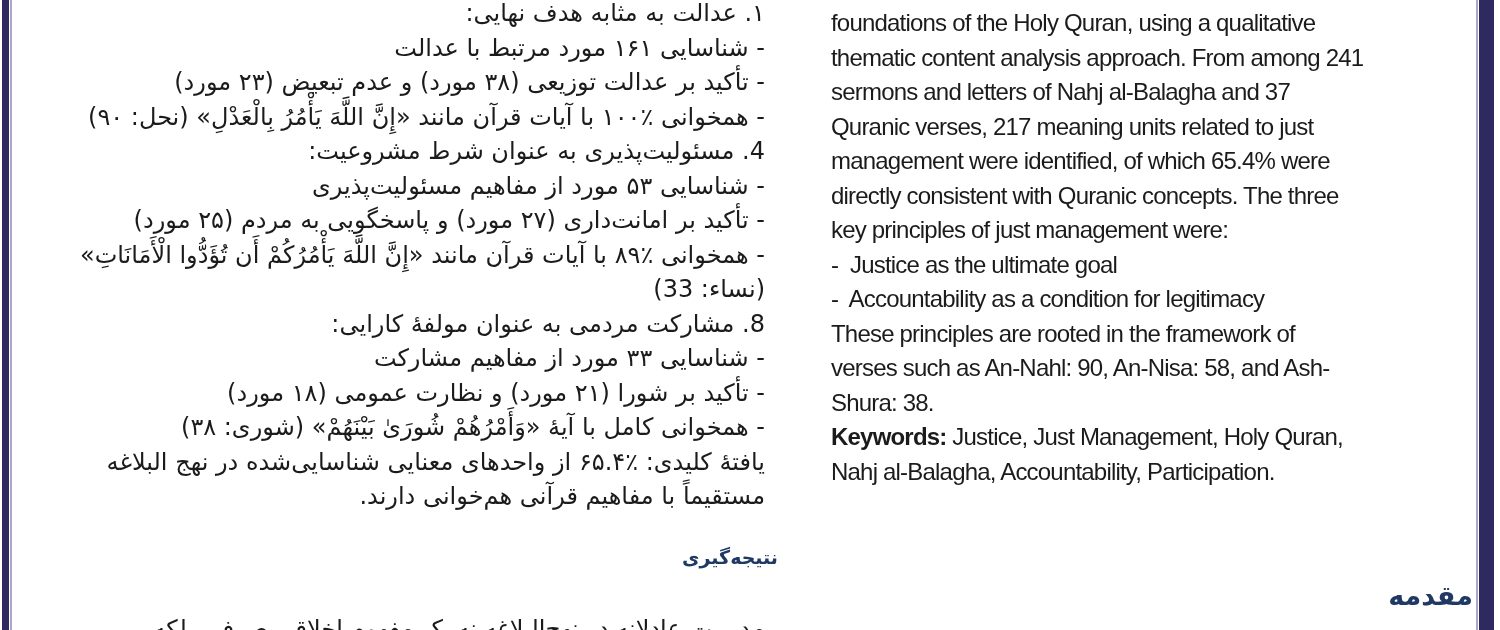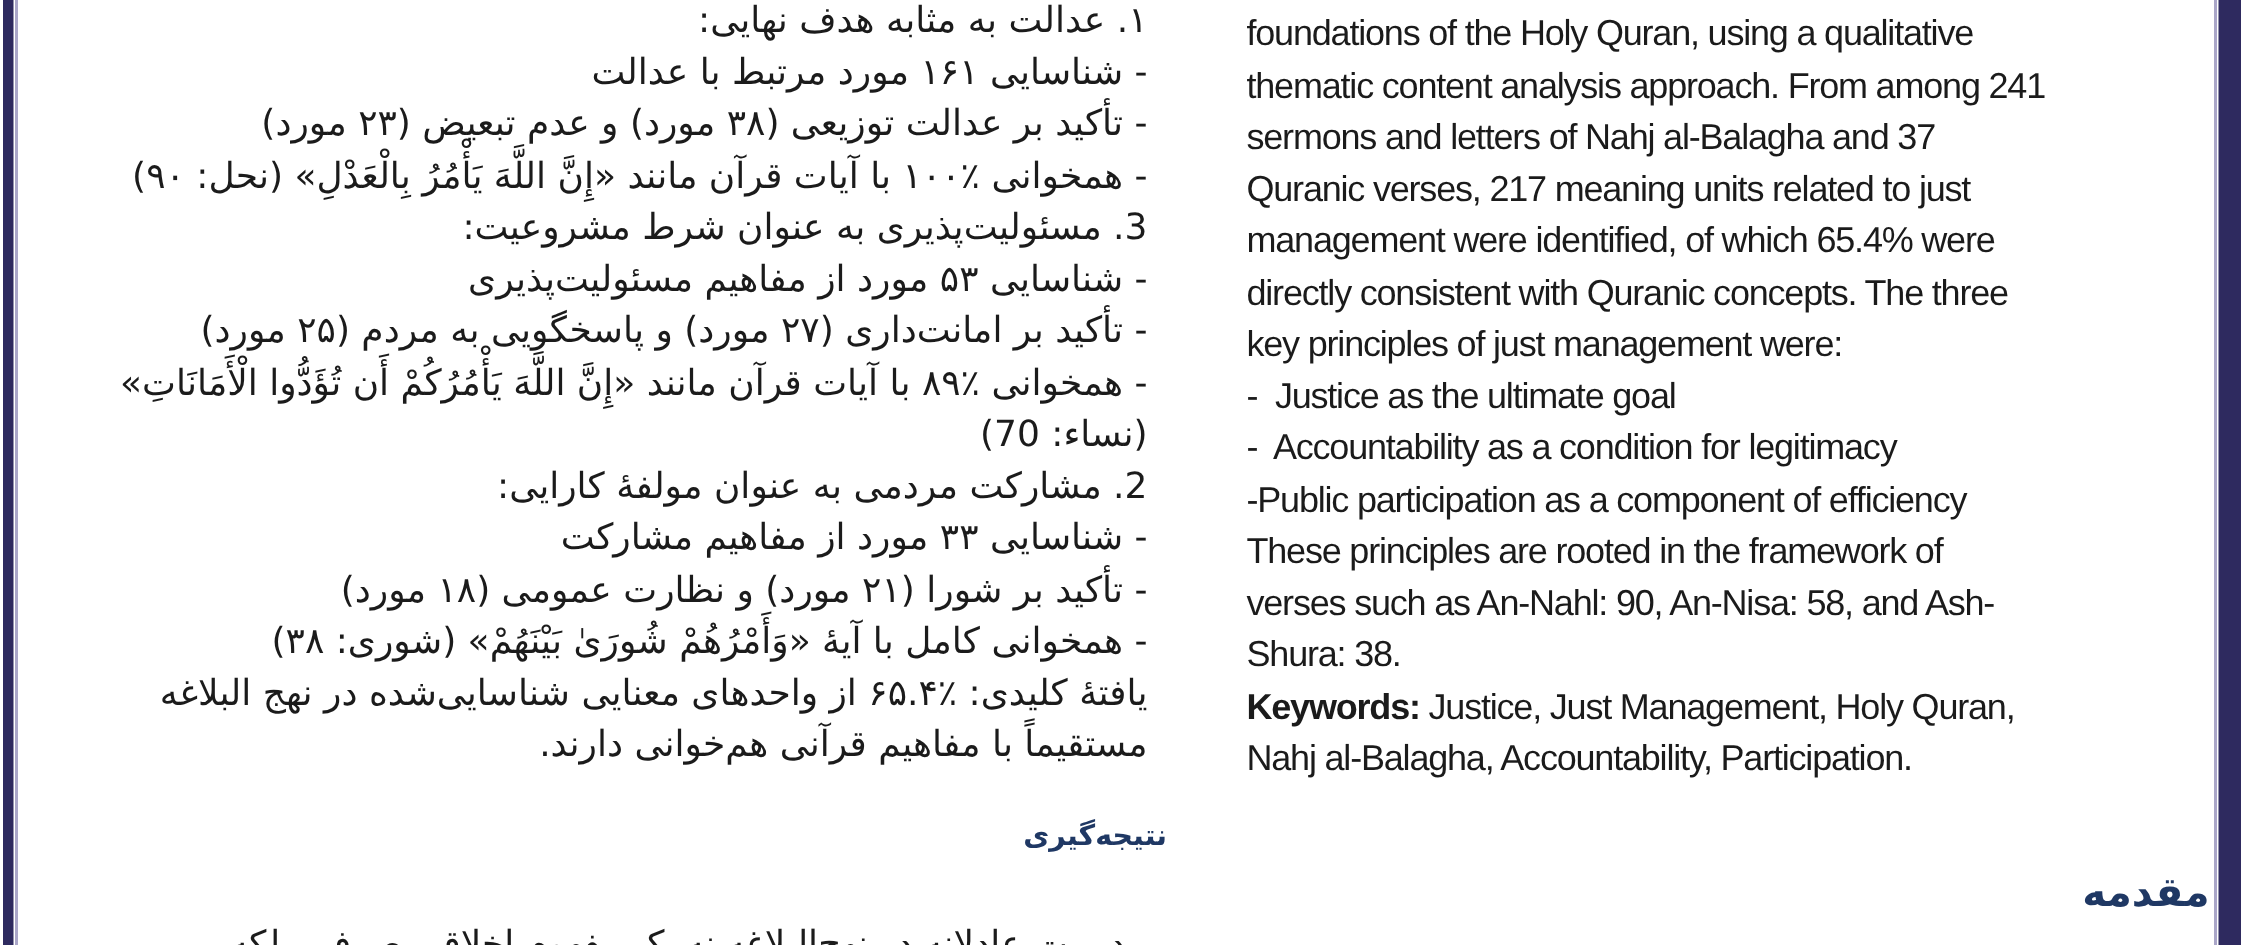--- a/index.html
+++ b/index.html
@@ -53,26 +53,26 @@
 <div id="bar-left" class="vbar"></div>
 <div id="line-left" class="vbar"></div>
 <div id="line-right" class="vbar"></div>
 <div id="bar-right" class="vbar"></div>
 
 <div id="fa-col" class="fa">
   <div class="fa-line">۱. عدالت به مثابه هدف نهایی:</div>
   <div class="fa-line">- شناسایی ۱۶۱ مورد مرتبط با عدالت</div>
   <div class="fa-line">- تأکید بر عدالت توزیعی (۳۸ مورد) و عدم تبعیض (۲۳ مورد)</div>
   <div class="fa-line">- همخوانی ٪۱۰۰ با آیات قرآن مانند «إِنَّ اللَّهَ يَأْمُرُ بِالْعَدْلِ» (نحل: ۹۰)</div>
-  <div class="fa-line">3. مسئولیت‌پذیری به عنوان شرط مشروعیت:</div>
+  <div class="fa-line">4. مسئولیت‌پذیری به عنوان شرط مشروعیت:</div>
   <div class="fa-line">- شناسایی ۵۳ مورد از مفاهیم مسئولیت‌پذیری</div>
   <div class="fa-line">- تأکید بر امانت‌داری (۲۷ مورد) و پاسخگویی به مردم (۲۵ مورد)</div>
   <div class="fa-line">- همخوانی ٪۸۹ با آیات قرآن مانند «إِنَّ اللَّهَ يَأْمُرُكُمْ أَن تُؤَدُّوا الْأَمَانَاتِ»</div>
-  <div class="fa-line">(نساء: 70)</div>
-  <div class="fa-line">2. مشارکت مردمی به عنوان مولفهٔ کارایی:</div>
+  <div class="fa-line">(نساء: 33)</div>
+  <div class="fa-line">8. مشارکت مردمی به عنوان مولفهٔ کارایی:</div>
   <div class="fa-line">- شناسایی ۳۳ مورد از مفاهیم مشارکت</div>
   <div class="fa-line">- تأکید بر شورا (۲۱ مورد) و نظارت عمومی (۱۸ مورد)</div>
   <div class="fa-line">- همخوانی کامل با آیهٔ «وَأَمْرُهُمْ شُورَىٰ بَيْنَهُمْ» (شوری: ۳۸)</div>
   <div class="fa-line">یافتهٔ کلیدی: ٪۶۵.۴ از واحدهای معنایی شناسایی‌شده در نهج البلاغه</div>
   <div class="fa-line">مستقیماً با مفاهیم قرآنی هم‌خوانی دارند.</div>
 </div>
 
 <div id="fa-conclusion-heading" class="fa">نتیجه‌گیری</div>
 
 <div id="fa-partial" class="fa">مدیریت عادلانه در نهج‌البلاغه نه یک مفهوم اخلاقی صرف، بلکه</div>
@@ -80,21 +80,20 @@
 <div id="en-col">
   <div class="en-line">foundations of the Holy Quran, using a qualitative</div>
   <div class="en-line">thematic content analysis approach. From among 241</div>
   <div class="en-line">sermons and letters of Nahj al-Balagha and 37</div>
   <div class="en-line">Quranic verses, 217 meaning units related to just</div>
   <div class="en-line">management were identified, of which 65.4% were</div>
   <div class="en-line">directly consistent with Quranic concepts. The three</div>
   <div class="en-line">key principles of just management were:</div>
   <div class="en-line">-  Justice as the ultimate goal</div>
   <div class="en-line">-  Accountability as a condition for legitimacy</div>
-  <div class="en-line">-Public participation as a component of efficiency</div>
   <div class="en-line">These principles are rooted in the framework of</div>
   <div class="en-line">verses such as An-Nahl: 90, An-Nisa: 58, and Ash-</div>
   <div class="en-line">Shura: 38.</div>
   <div class="en-line"><span class="bold">Keywords:</span><span> Justice, Just Management, Holy Quran,</span></div>
   <div class="en-line">Nahj al-Balagha, Accountability, Participation.</div>
 </div>
 
 <div id="fa-intro-heading" class="fa">مقدمه</div>
 
 </body></html>

